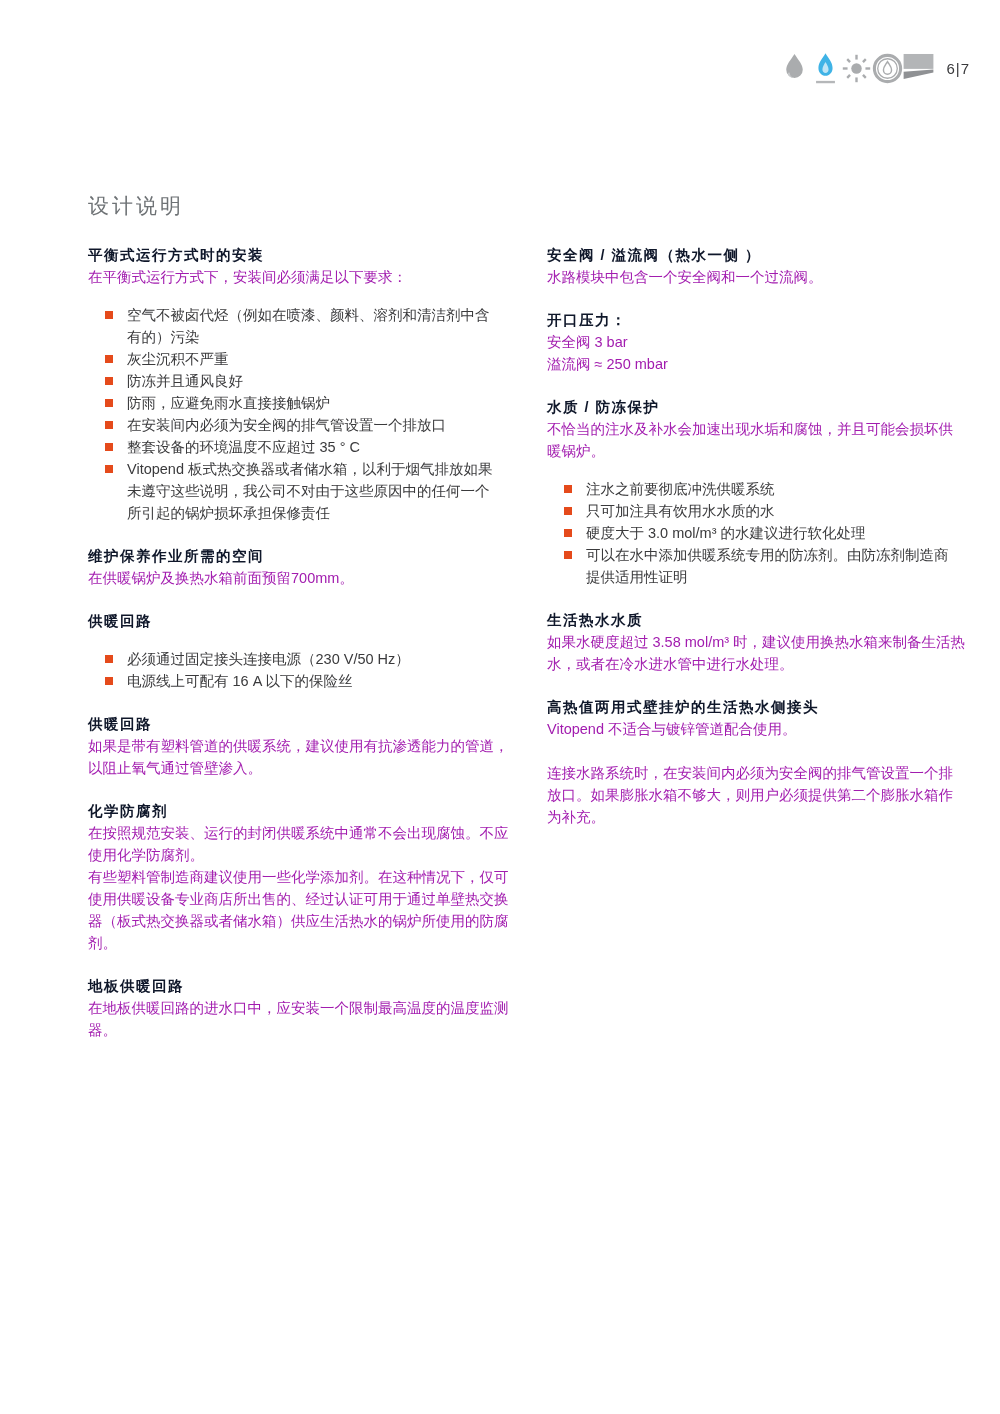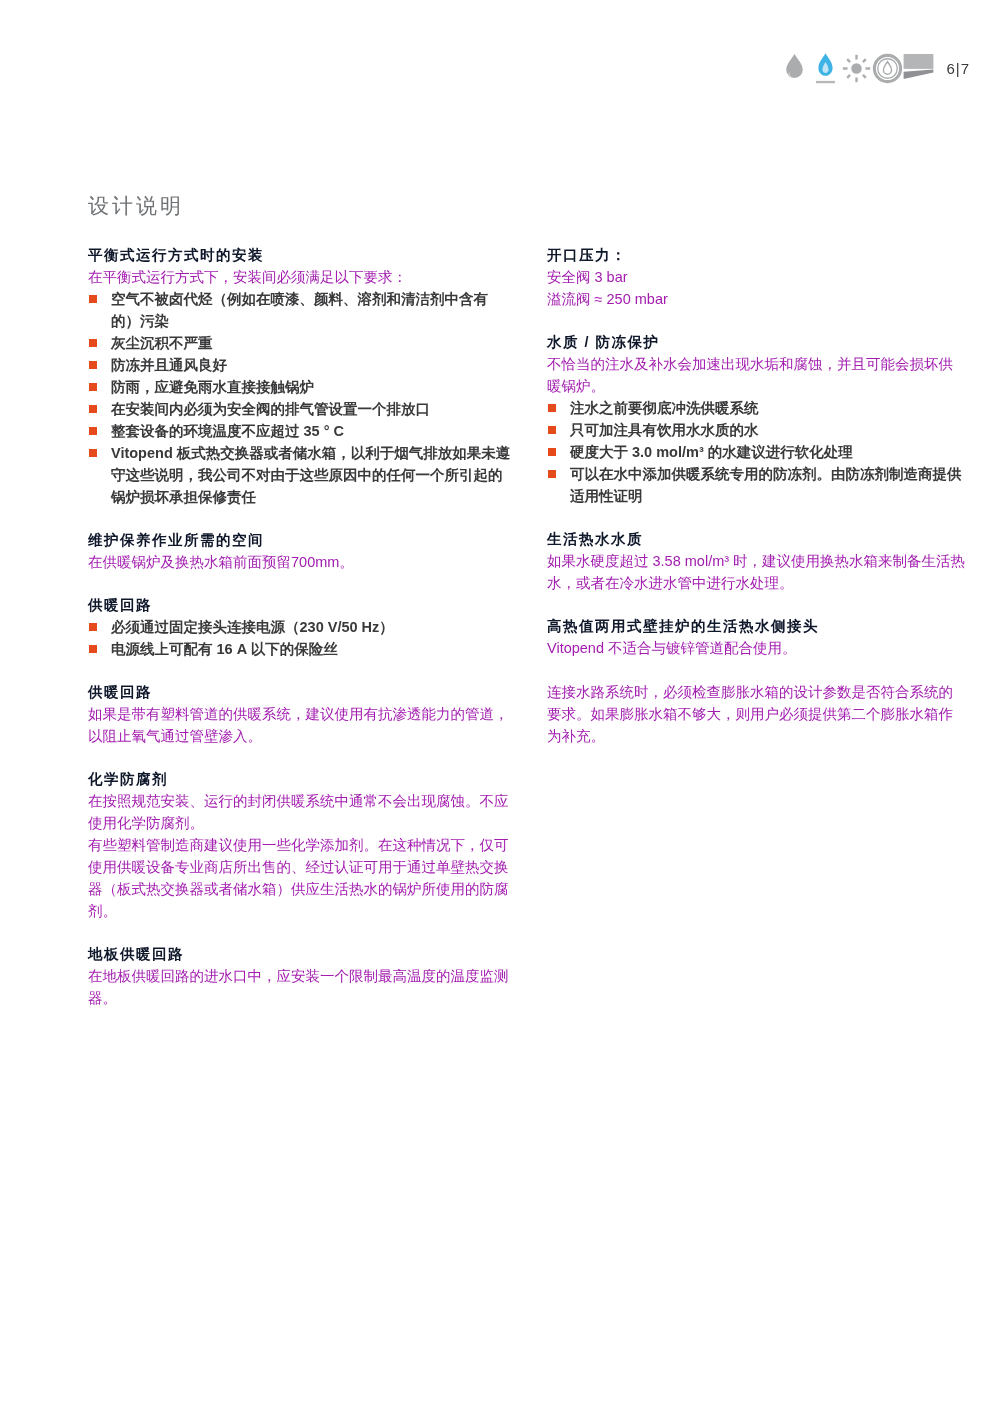--- a/index.html
+++ b/index.html
@@ -29,21 +29,21 @@
   }
   .columns { display:grid; grid-template-columns:424px 419px; column-gap:35px; align-items:start; }
 
   .section { margin-bottom:21px; }
   .section h3 {
     font-size:14.5px; font-weight:700; color:#0f172a;
     letter-spacing:1.5px; margin:0; line-height:22px;
   }
   .section p { margin:0; font-size:14.5px; line-height:22px; color:#a21caf; }
   .section p.gap { margin-top:22px; }
-  .section ul { list-style:none; margin:0; padding:0;font-weight:bold; }
+  .section ul { list-style:none; margin:16px; padding:0; }
   .section li {
     position:relative; padding-left:23px;
     font-size:14.5px; line-height:22px; color:#3a3a3c;
   }
   .section li::before {
     content:""; position:absolute; left:1px; top:7px;
     width:8px; height:8px; background:#e54a1b;
   }
 </style>
 </head>
@@ -133,20 +133,24 @@
             <p>在按照规范安装、运行的封闭供暖系统中通常不会出现腐蚀。不应使用化学防腐剂。</p>
             <p>有些塑料管制造商建议使用一些化学添加剂。在这种情况下，仅可使用供暖设备专业商店所出售的、经过认证可用于通过单壁热交换器（板式热交换器或者储水箱）供应生活热水的锅炉所使用的防腐剂。</p>
           </section>
           <section class="section">
             <h3>地板供暖回路</h3>
             <p>在地板供暖回路的进水口中，应安装一个限制最高温度的温度监测器。</p>
           </section>
         </div>
       <div class="col">
           <section class="section">
+            <h3>安全阀 / 溢流阀（热水一侧 ）</h3>
+            <p>水路模块中包含一个安全阀和一个过流阀。</p>
+          </section>
+          <section class="section">
             <h3>开口压力：</h3>
             <p>安全阀 3 bar</p>
             <p>溢流阀 ≈ 250 mbar</p>
           </section>
           <section class="section">
             <h3>水质 / 防冻保护</h3>
             <p>不恰当的注水及补水会加速出现水垢和腐蚀，并且可能会损坏供暖锅炉。</p>
             <ul>
               <li>注水之前要彻底冲洗供暖系统</li>
               <li>只可加注具有饮用水水质的水</li>
@@ -154,19 +158,19 @@
               <li>可以在水中添加供暖系统专用的防冻剂。由防冻剂制造商提供适用性证明</li>
             </ul>
           </section>
           <section class="section">
             <h3>生活热水水质</h3>
             <p>如果水硬度超过 3.58 mol/m³ 时，建议使用换热水箱来制备生活热水，或者在冷水进水管中进行水处理。</p>
           </section>
           <section class="section">
             <h3>高热值两用式壁挂炉的生活热水侧接头</h3>
             <p>Vitopend 不适合与镀锌管道配合使用。</p>
-            <p class="gap">连接水路系统时，必须检查膨胀水箱的设计参数是否符合系统的要求。如果膨胀水箱不够大，则用户必须提供第二个膨胀水箱作为补充。</p>
+            <p class="gap">连接水路系统时，在安装间内必须为安全阀的排气管设置一个排放口。如果膨胀水箱不够大，则用户必须提供第二个膨胀水箱作为补充。</p>
           </section>
         </div>
     </div>
   </div>
 
 </div>
 
 </body></html>

